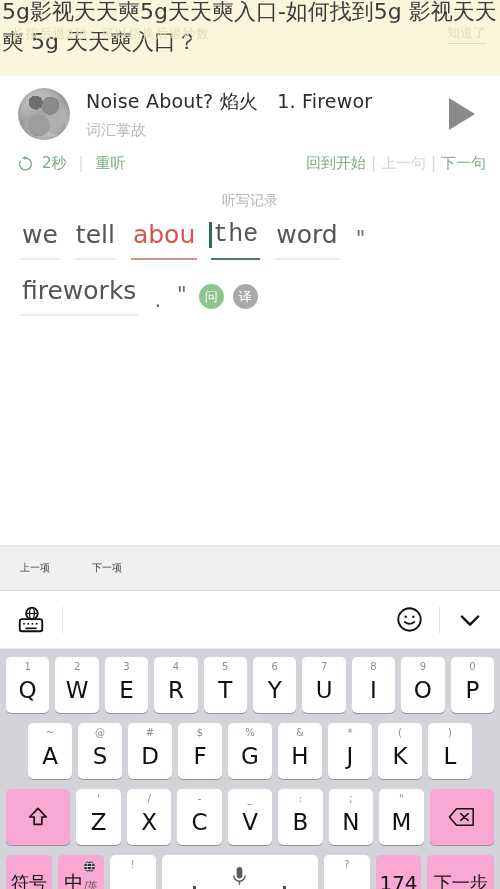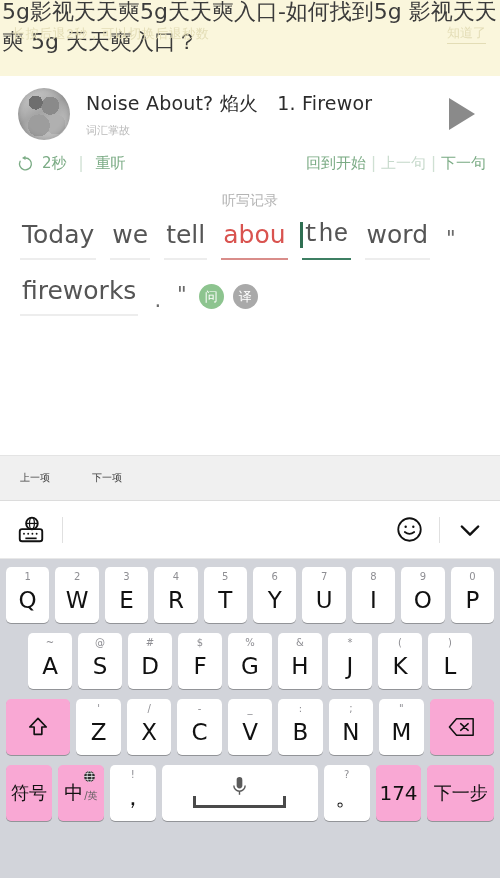--- a/index.html
+++ b/index.html
@@ -44,21 +44,21 @@
     color: #e3ddb6;
     border-bottom: 1px solid #e3ddb6;
     padding-bottom: 1px;
     font-family: "DejaVu Sans", sans-serif;
   }
 
   
   .app-body {
     position: relative;
     width: 500px;
-    height: 379px;
+    height: 469px;
     background: #ffffff;
   }
   .player {
     display: flex;
     align-items: center;
     padding: 10px 16px 0 18px;
     height: 66px;
   }
   .avatar {
     width: 52px; height: 52px;
@@ -81,21 +81,21 @@
   .track-title {
     font-size: 19px;
     color: #2c2c2c;
     white-space: nowrap;
     overflow: hidden;
     font-family: "DejaVu Sans", sans-serif;
     letter-spacing: .2px;
   }
   .track-sub {
     margin-top: 6px;
-    font-size: 11px;
+    font-size: 15px;
     color: #b9b9b9;
     font-family: "DejaVu Sans", sans-serif;
   }
   .play-btn {
     flex: 0 0 44px;
     width: 44px; height: 44px;
     display: flex; align-items: center; justify-content: center;
     margin-left: 6px;
   }
   .play-tri {
@@ -319,21 +319,20 @@
         <span class="ctl-item dim">上一句</span>
         <span class="sep">|</span>
         <span class="ctl-item">下一句</span>
       </div>
     </div>
 
     <div class="dict-head">听写记录</div>
 
     <div class="dict-lines">
       <div class="dict-line">
-        <span class="w">Today</span>
         <span class="w">we</span>
         <span class="w">tell</span>
         <span class="w err">abou</span>
         <span class="w cur"><i class="caret"></i><b style="font-weight:normal">the</b></span>
         <span class="w">word</span>
         <span class="w punct">"</span>
       </div>
 
       <div class="dict-line">
         <span class="w">fireworks</span>

